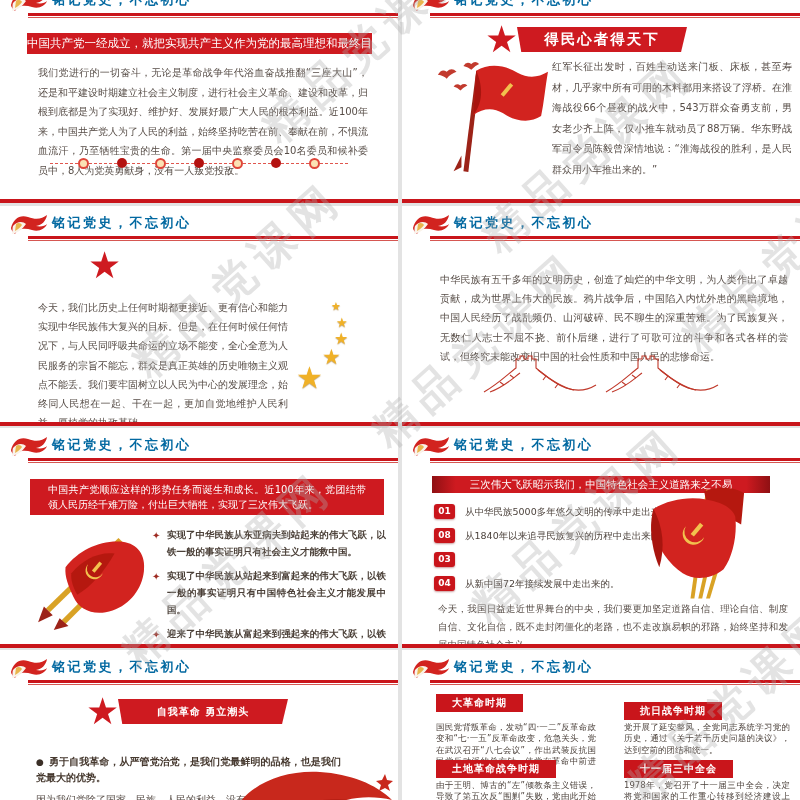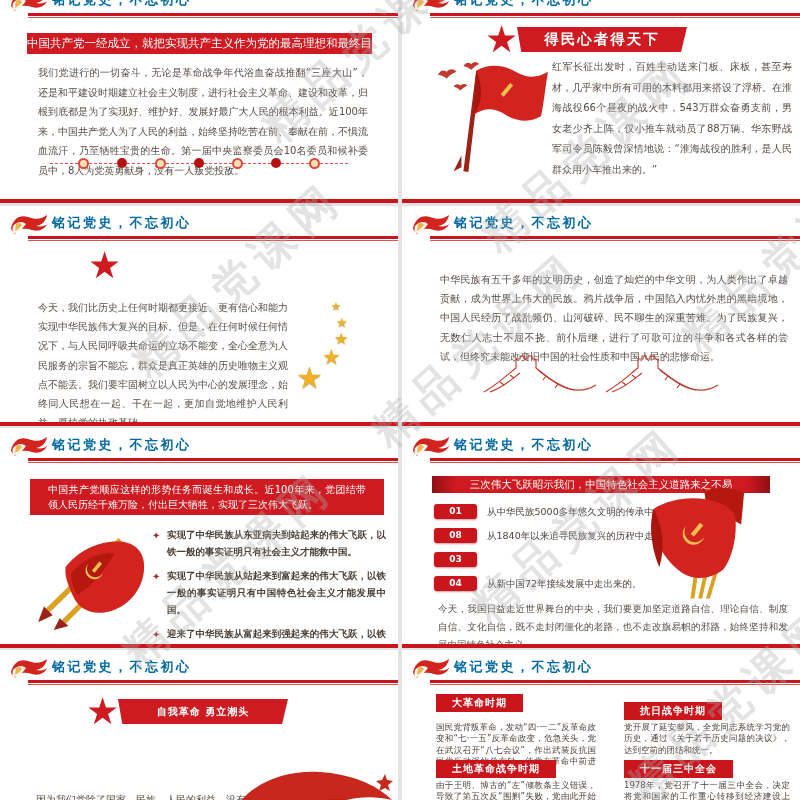--- a/index.html
+++ b/index.html
@@ -31,21 +31,21 @@
   .dot.dark{width:10px;height:10px;background:#b41210}
   
   .gstar{position:absolute;color:#f0b127;text-shadow:0 1px 1px rgba(150,95,0,.55);line-height:1}
   
   .fly{position:absolute;left:152px;right:12px;top:99px;list-style:none;margin:0;padding:0}
   .fly li{position:relative;padding-left:15px;font-size:9.5px;font-weight:bold;color:#4b4038;
           line-height:1.78;margin-bottom:7px;text-align:justify}
   .fly .dm{position:absolute;left:0;top:0;color:#9e2b22;font-size:10px;font-weight:normal}
   
   .nrow{position:absolute;left:32px;display:flex;align-items:flex-start}
-  .badge{flex:0 0 auto;width:43px;height:15px;background:#c9151b;border-radius:3px;color:#fff;
+  .badge{flex:0 0 auto;width:21px;height:15px;background:#c9151b;border-radius:3px;color:#fff;
          font-size:9px;font-weight:bold;text-align:center;line-height:15px;box-shadow:0 1px 2px rgba(120,0,0,.4)}
   .ntext{margin-left:10px;font-size:9.5px;color:#4c423c;line-height:15px;white-space:nowrap}
   
   .sec-label{position:absolute;background:#c9151b;color:#fff;font-size:10px;font-weight:bold;
              padding:2px 16px;letter-spacing:1px}
   .sec-text{position:absolute;font-size:8.5px;line-height:1.35;color:#4c423c;text-align:justify}
   
   .b7{position:absolute;left:36px;top:104px;width:305px;font-size:10px;font-weight:bold;color:#46392f;line-height:1.55;text-align:justify}
   .b7 .dotb{color:#3b2f27;font-size:9px;margin-right:5px}
   .p7{position:absolute;left:36px;top:140px;width:300px;font-size:10px;color:#564c46;line-height:1.9;text-align:justify}
@@ -260,20 +260,23 @@
       <path d="M3 16 C5 7 12 2 20 5 C28 8 34 7 39 3 C38 9 34 13 28 14 C33 15 37 14 39 12 C37 17 31 20 24 18 C17 16 10 16 7 22 C5 20 3 18 3 16 Z" fill="#d2231f"></path>
       <path d="M5 14 C9 9 15 9 18 12 C14 18 9 21 4 22 C5 19 4 16 5 14 Z" fill="#faf3ea"></path>
       <path d="M8 12 C10 10 13 11 14 13 C12 16 9 18 7 19 Z" fill="#e9b54d"></path>
     </svg>
     <span class="hd-title">铭记党史，不忘初心</span>
     <div class="hd-l1"></div>
     <div class="hd-l2"></div>
   </div>
   <span class="ribbon-star" style="left:86px;top:43px">★</span>
   <div class="ribbon" style="left:118px;top:49px;width:170px;font-size:10px;letter-spacing:1px">自我革命 勇立潮头</div>
+  <div class="b7">
+    <span class="dotb">●</span><span>勇于自我革命，从严管党治党，是我们党最鲜明的品格，也是我们党最大的优势。</span>
+  </div>
   <div class="p7">因为我们党除了国家、民族、人民的利益，没有任何自己</div>
   <svg style="position:absolute;left:236px;top:112px;width:160px;height:72px" viewBox="0 0 160 72">
     <path d="M4 40 C20 20 50 8 84 10 C114 12 140 22 156 38 C140 34 120 34 104 40 C80 48 40 52 20 48 C12 46 6 44 4 40 Z" fill="#c8281c"></path>
     <path d="M58 44 C80 37 104 35 126 40 L122 72 L62 72 Z" fill="#b01d12"></path>
     <g transform="translate(92,60)" fill="#f2c14e">
       <path d="M-6 -4 A 8 8 0 1 0 7 3 A 6 6 0 1 1 -6 -4 Z"></path>
       <rect x="-1.2" y="-7" width="3" height="10" transform="rotate(40)"></rect>
     </g>
     <path d="M146 18 l3 -6 l2 6 l6 1 l-5 4 l2 6 l-5 -3 l-6 3 l2 -6 l-5 -4 Z" fill="#c8281c"></path>
   </svg>

